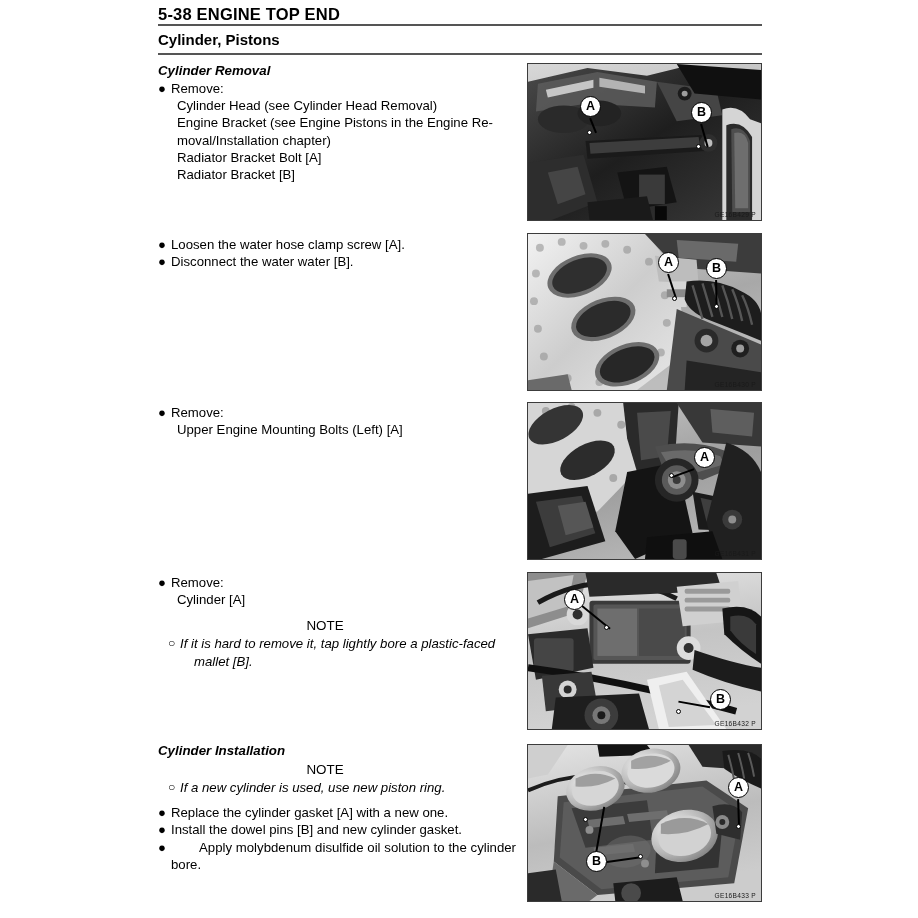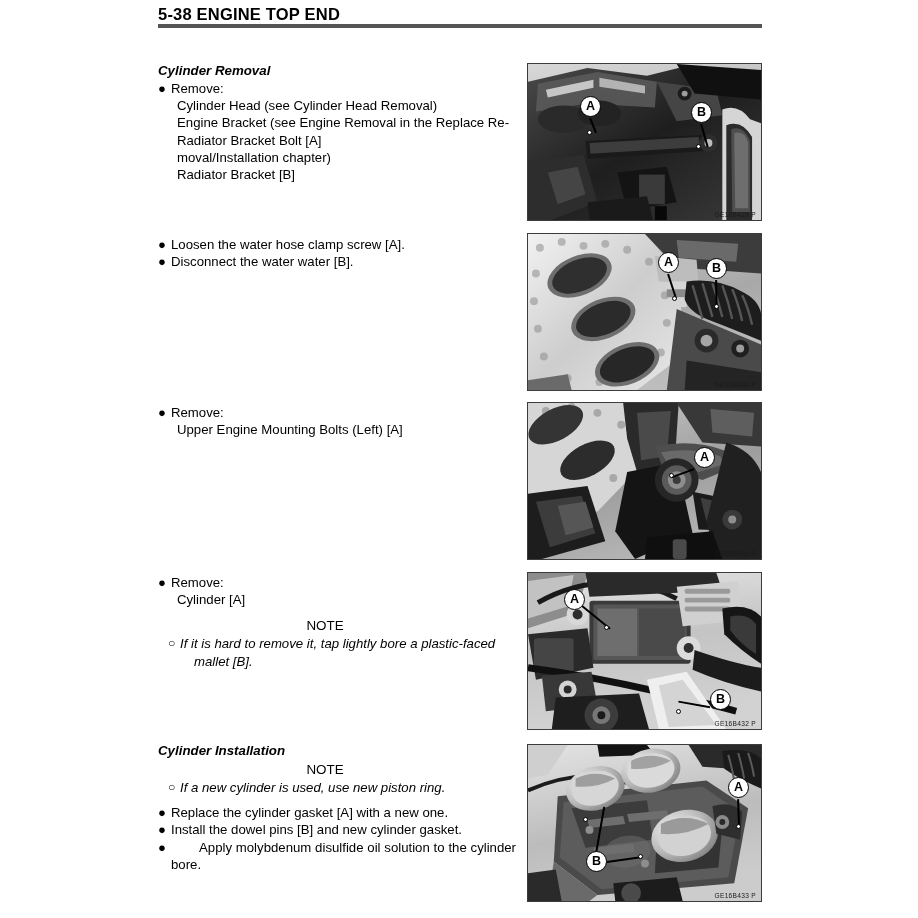--- a/index.html
+++ b/index.html
@@ -178,33 +178,34 @@
   }
 </style>
 </head>
 <body>
 
 <div class="page">
 
   <div class="page-header">
     <div class="page-header-title">5-38 ENGINE TOP END</div>
     <div class="rule rule-dark"></div>
+    <div class="section-title">Cylinder, Pistons</div>
     <div class="rule rule-dark"></div>
   </div>
 
   <div class="text-col" style="top:62px;">
     <div class="sub-head">Cylinder Removal</div>
     <div class="bullet-line">
       <span class="dot">●</span>
       <span>Remove:</span>
     </div>
     <div class="sub-line">Cylinder Head (see Cylinder Head Removal)</div>
-    <div class="sub-line">Engine Bracket (see Engine Removal in the Replace Re-</div>
+    <div class="sub-line">Engine Bracket (see Engine Pistons in the Engine Re-</div>
+    <div class="sub-line cont">moval/Installation chapter)</div>
     <div class="sub-line">Radiator Bracket Bolt [A]</div>
-    <div class="sub-line cont">moval/Installation chapter)</div>
     <div class="sub-line">Radiator Bracket [B]</div>
   </div>
 
   <div class="text-col" style="top:236px;">
     <div class="bullet-line">
       <span class="dot">●</span>
       <span>Loosen the water hose clamp screw [A].</span>
     </div>
     <div class="bullet-line">
       <span class="dot">●</span>

